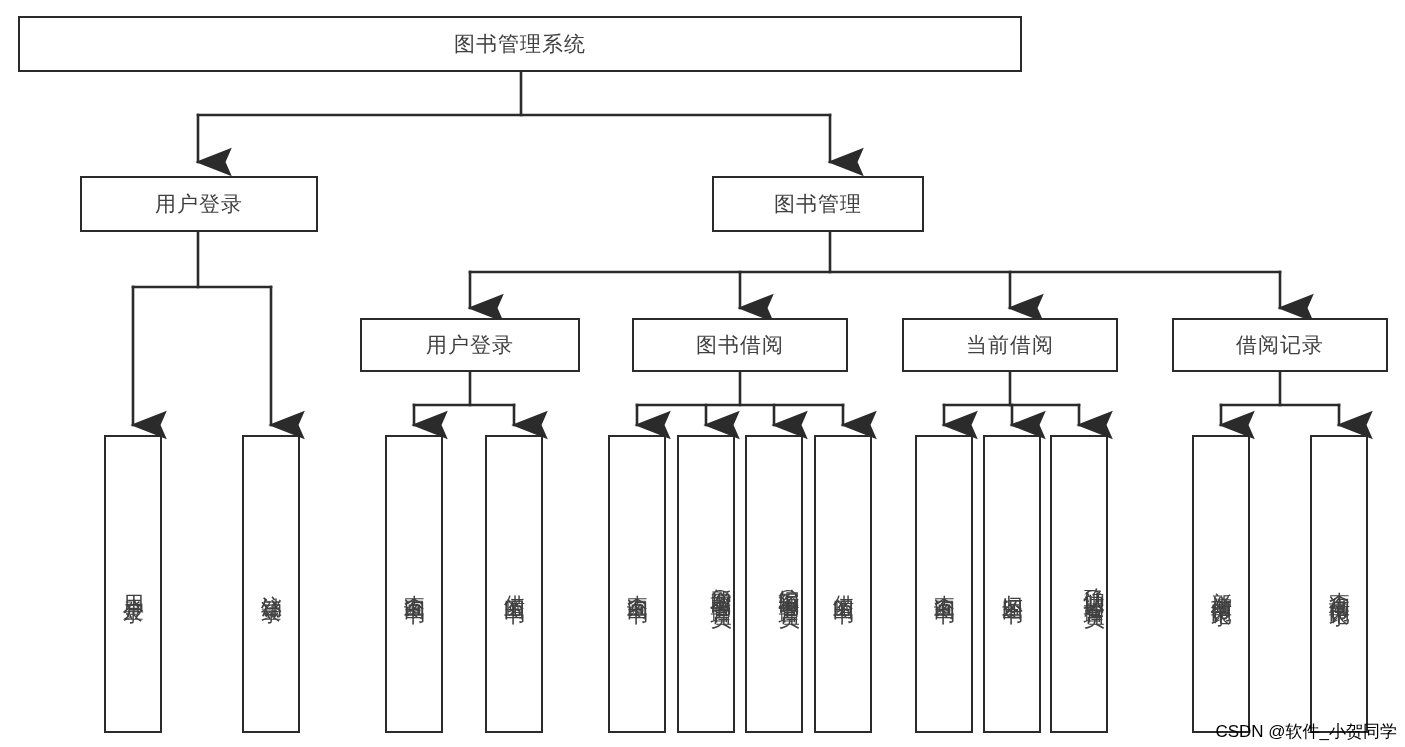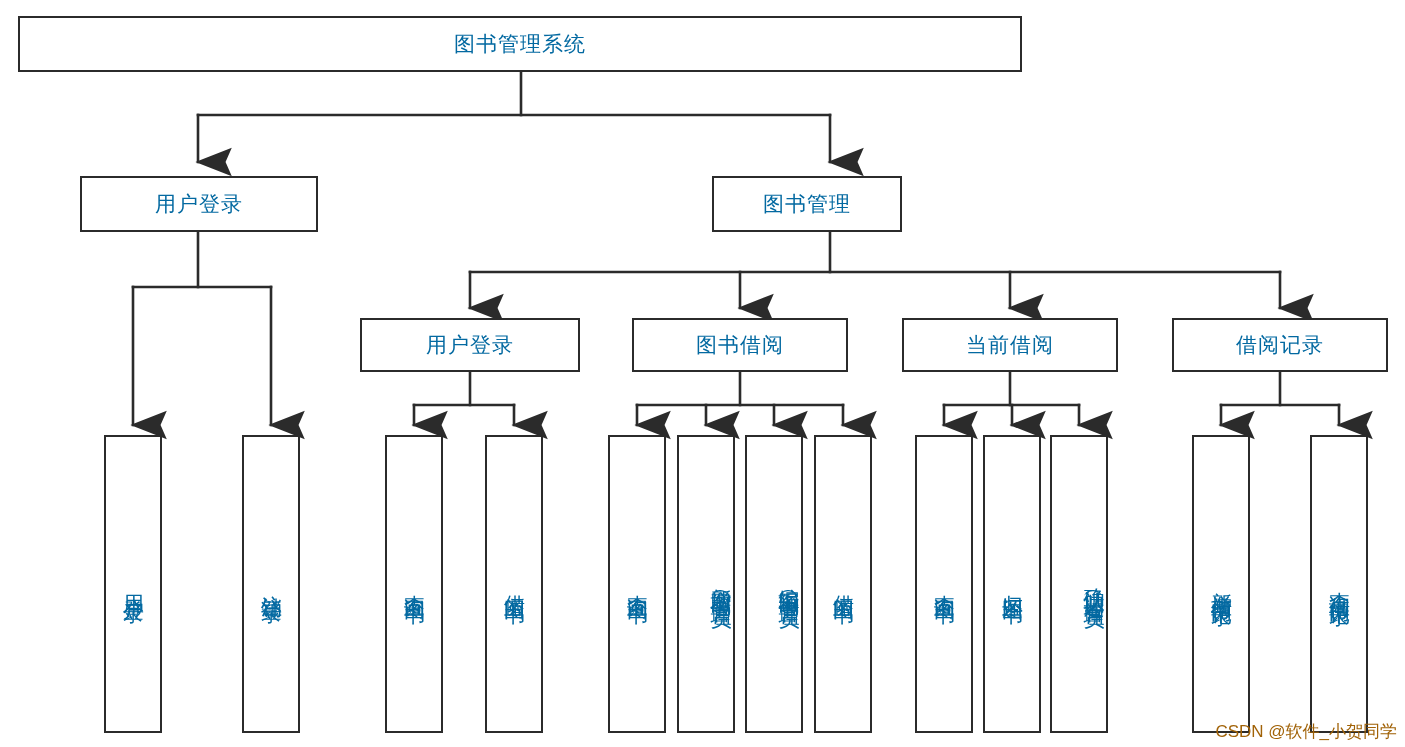--- a/index.html
+++ b/index.html
@@ -27,21 +27,21 @@
     pointer-events: none;
   }
   .node {
     position: absolute;
     box-sizing: border-box;
     border: 2px solid #2b2b2b;
     background: #ffffff;
     display: flex;
     align-items: center;
     justify-content: center;
-    color: #0369a1;
+    color: #404040;
     line-height: 1.18;
     z-index: 2;
   }
   .node.horiz {
     font-size: 21px;
     letter-spacing: 1px;
   }
   .node.vert {
     font-size: 21px;
     writing-mode: vertical-rl;
@@ -56,21 +56,21 @@
   }
   .node .label {
     display: block;
     white-space: pre-line;
   }
   #watermark {
     position: absolute;
     right: 8px;
     bottom: 4px;
     font-size: 17px;
-    color: #a16207;
+    color: #000000;
     z-index: 5;
     white-space: nowrap;
   }
 </style>
 </head>
 <body>
 
 <div id="canvas">
 
   <svg id="edges" viewBox="0 0 1405 747" xmlns="http://www.w3.org/2000/svg">
@@ -125,21 +125,21 @@
     </g>
   </svg>
 
   <div class="node horiz" style="left:18px; top:16px; width:1004px; height:56px;">
     <span class="label">图书管理系统</span>
   </div>
 
   <div class="node horiz" style="left:80px; top:176px; width:238px; height:56px;">
     <span class="label">用户登录</span>
   </div>
-  <div class="node horiz" style="left:712px; top:176px; width:190px; height:56px;">
+  <div class="node horiz" style="left:712px; top:176px; width:212px; height:56px;">
     <span class="label">图书管理</span>
   </div>
 
   <div class="node horiz" style="left:360px; top:318px; width:220px; height:54px;">
     <span class="label">用户登录</span>
   </div>
   <div class="node horiz" style="left:632px; top:318px; width:216px; height:54px;">
     <span class="label">图书借阅</span>
   </div>
   <div class="node horiz" style="left:1172px; top:318px; width:216px; height:54px;">

